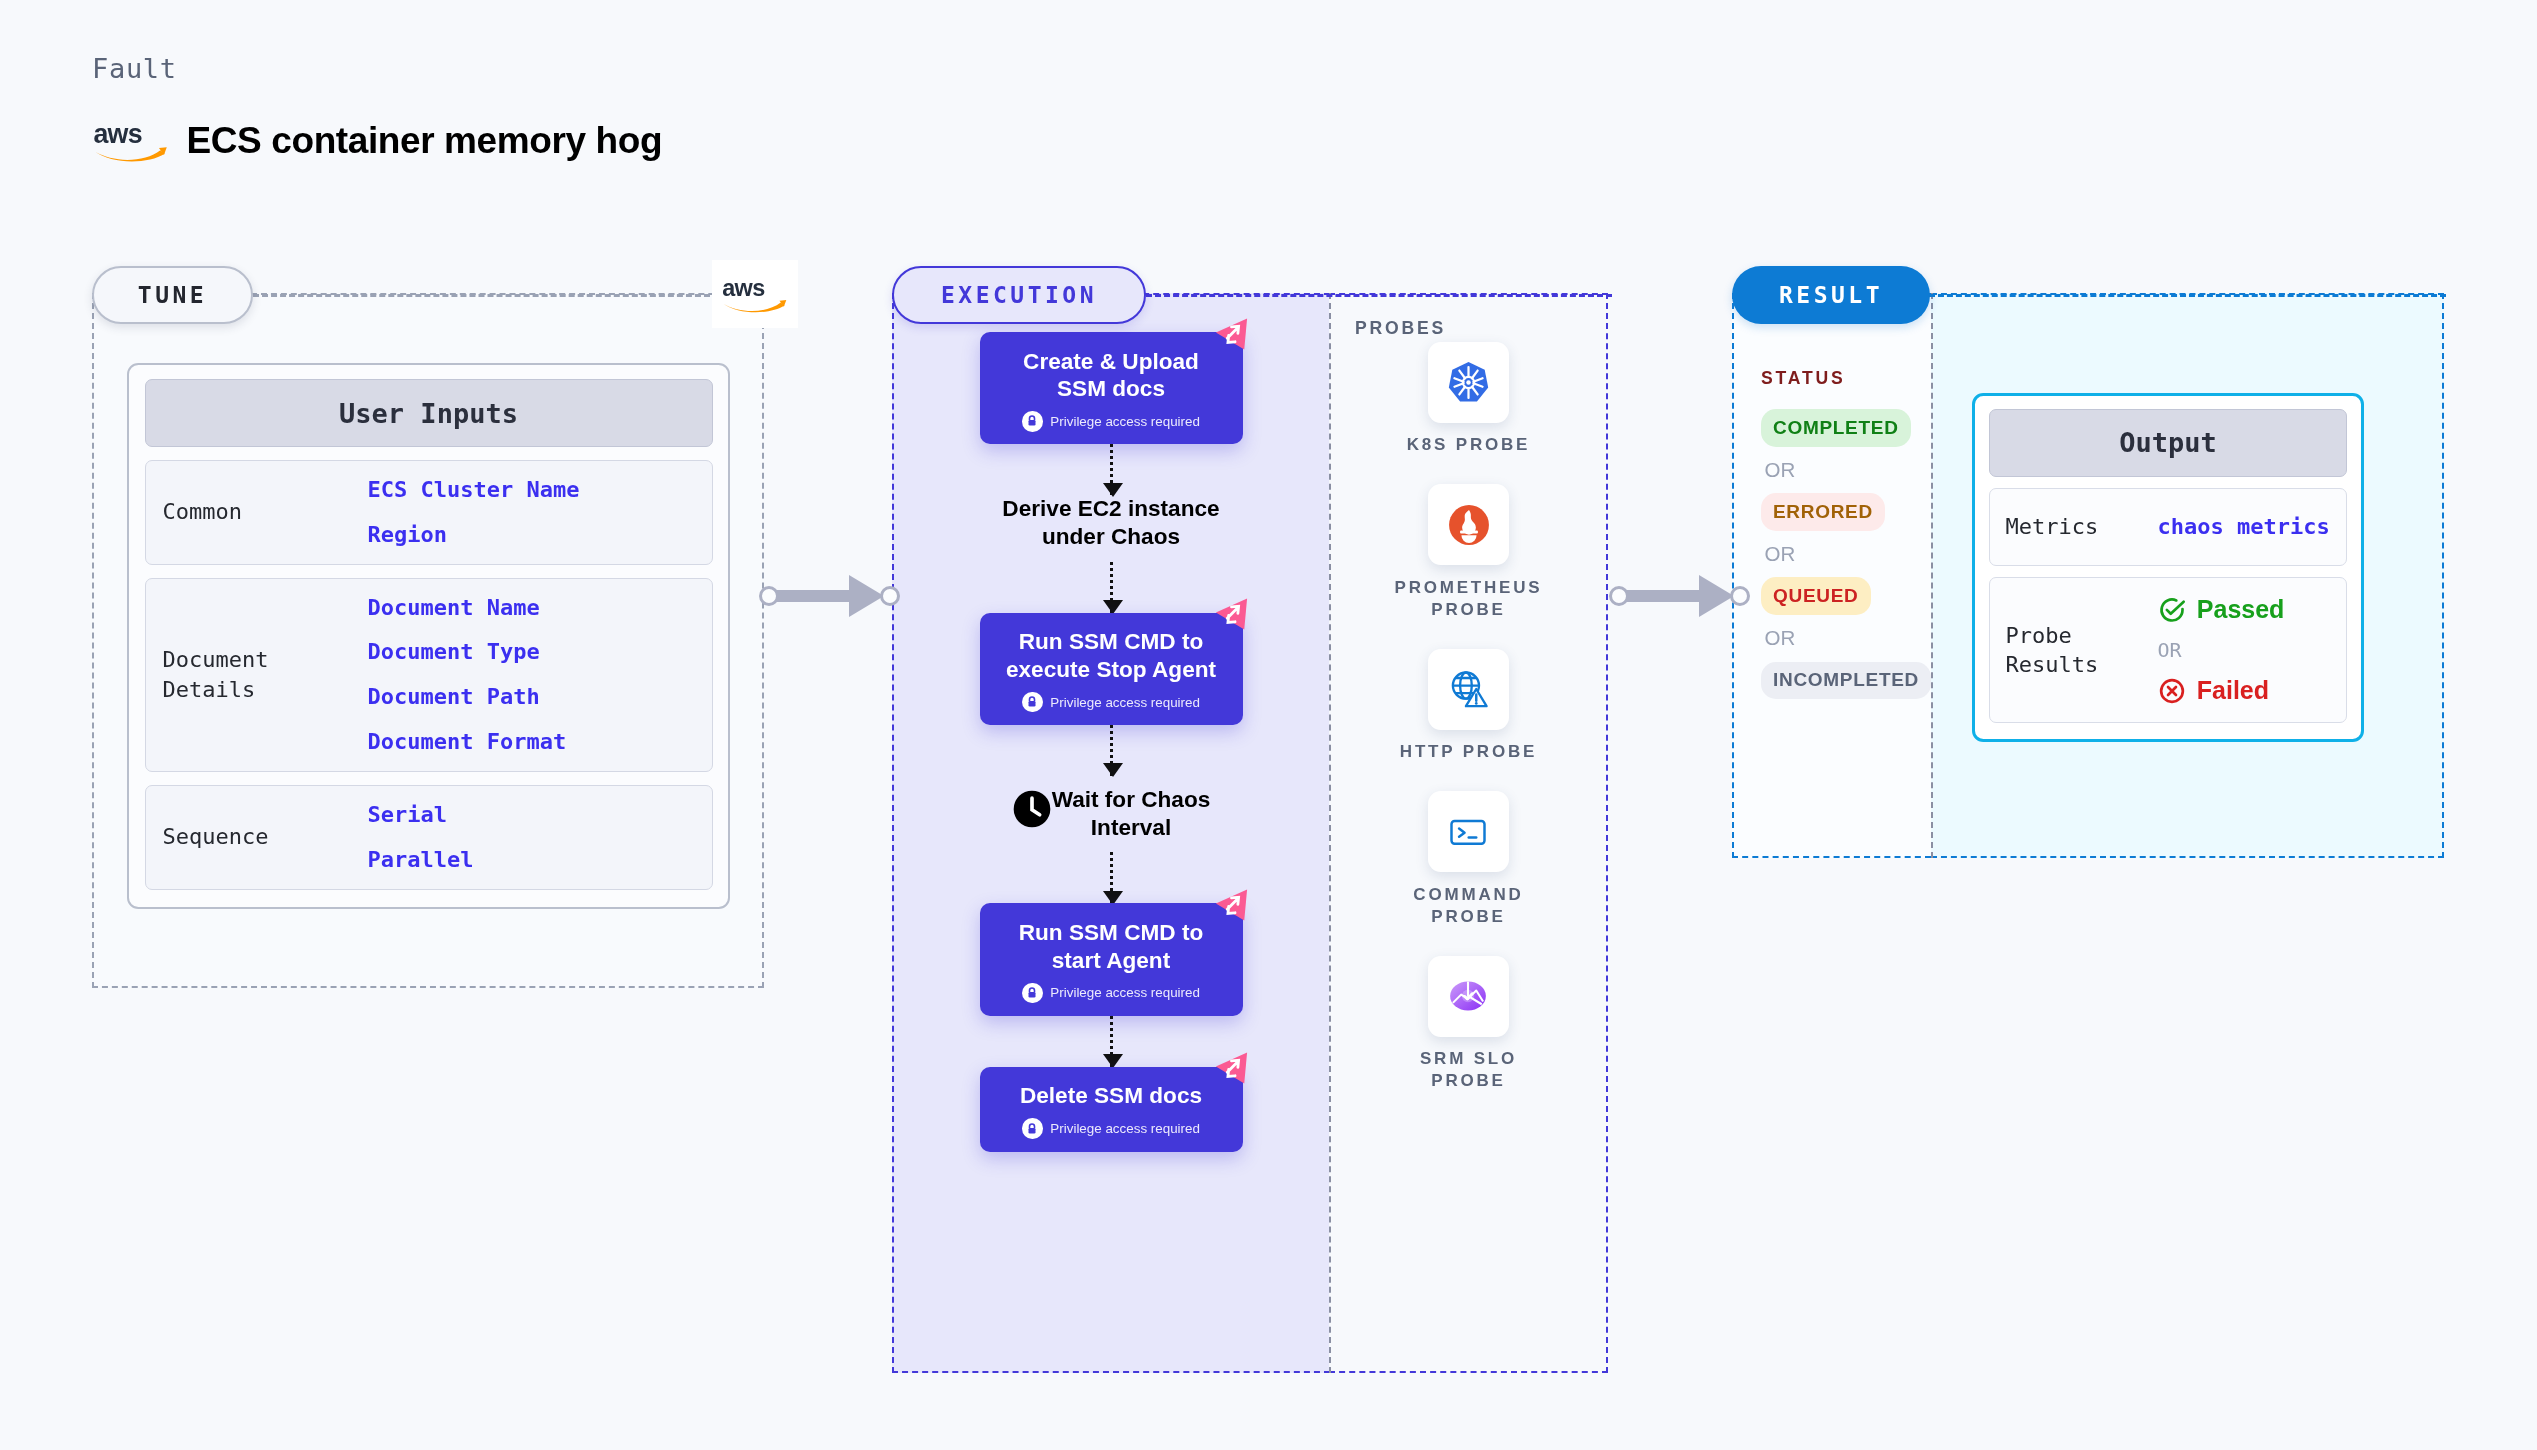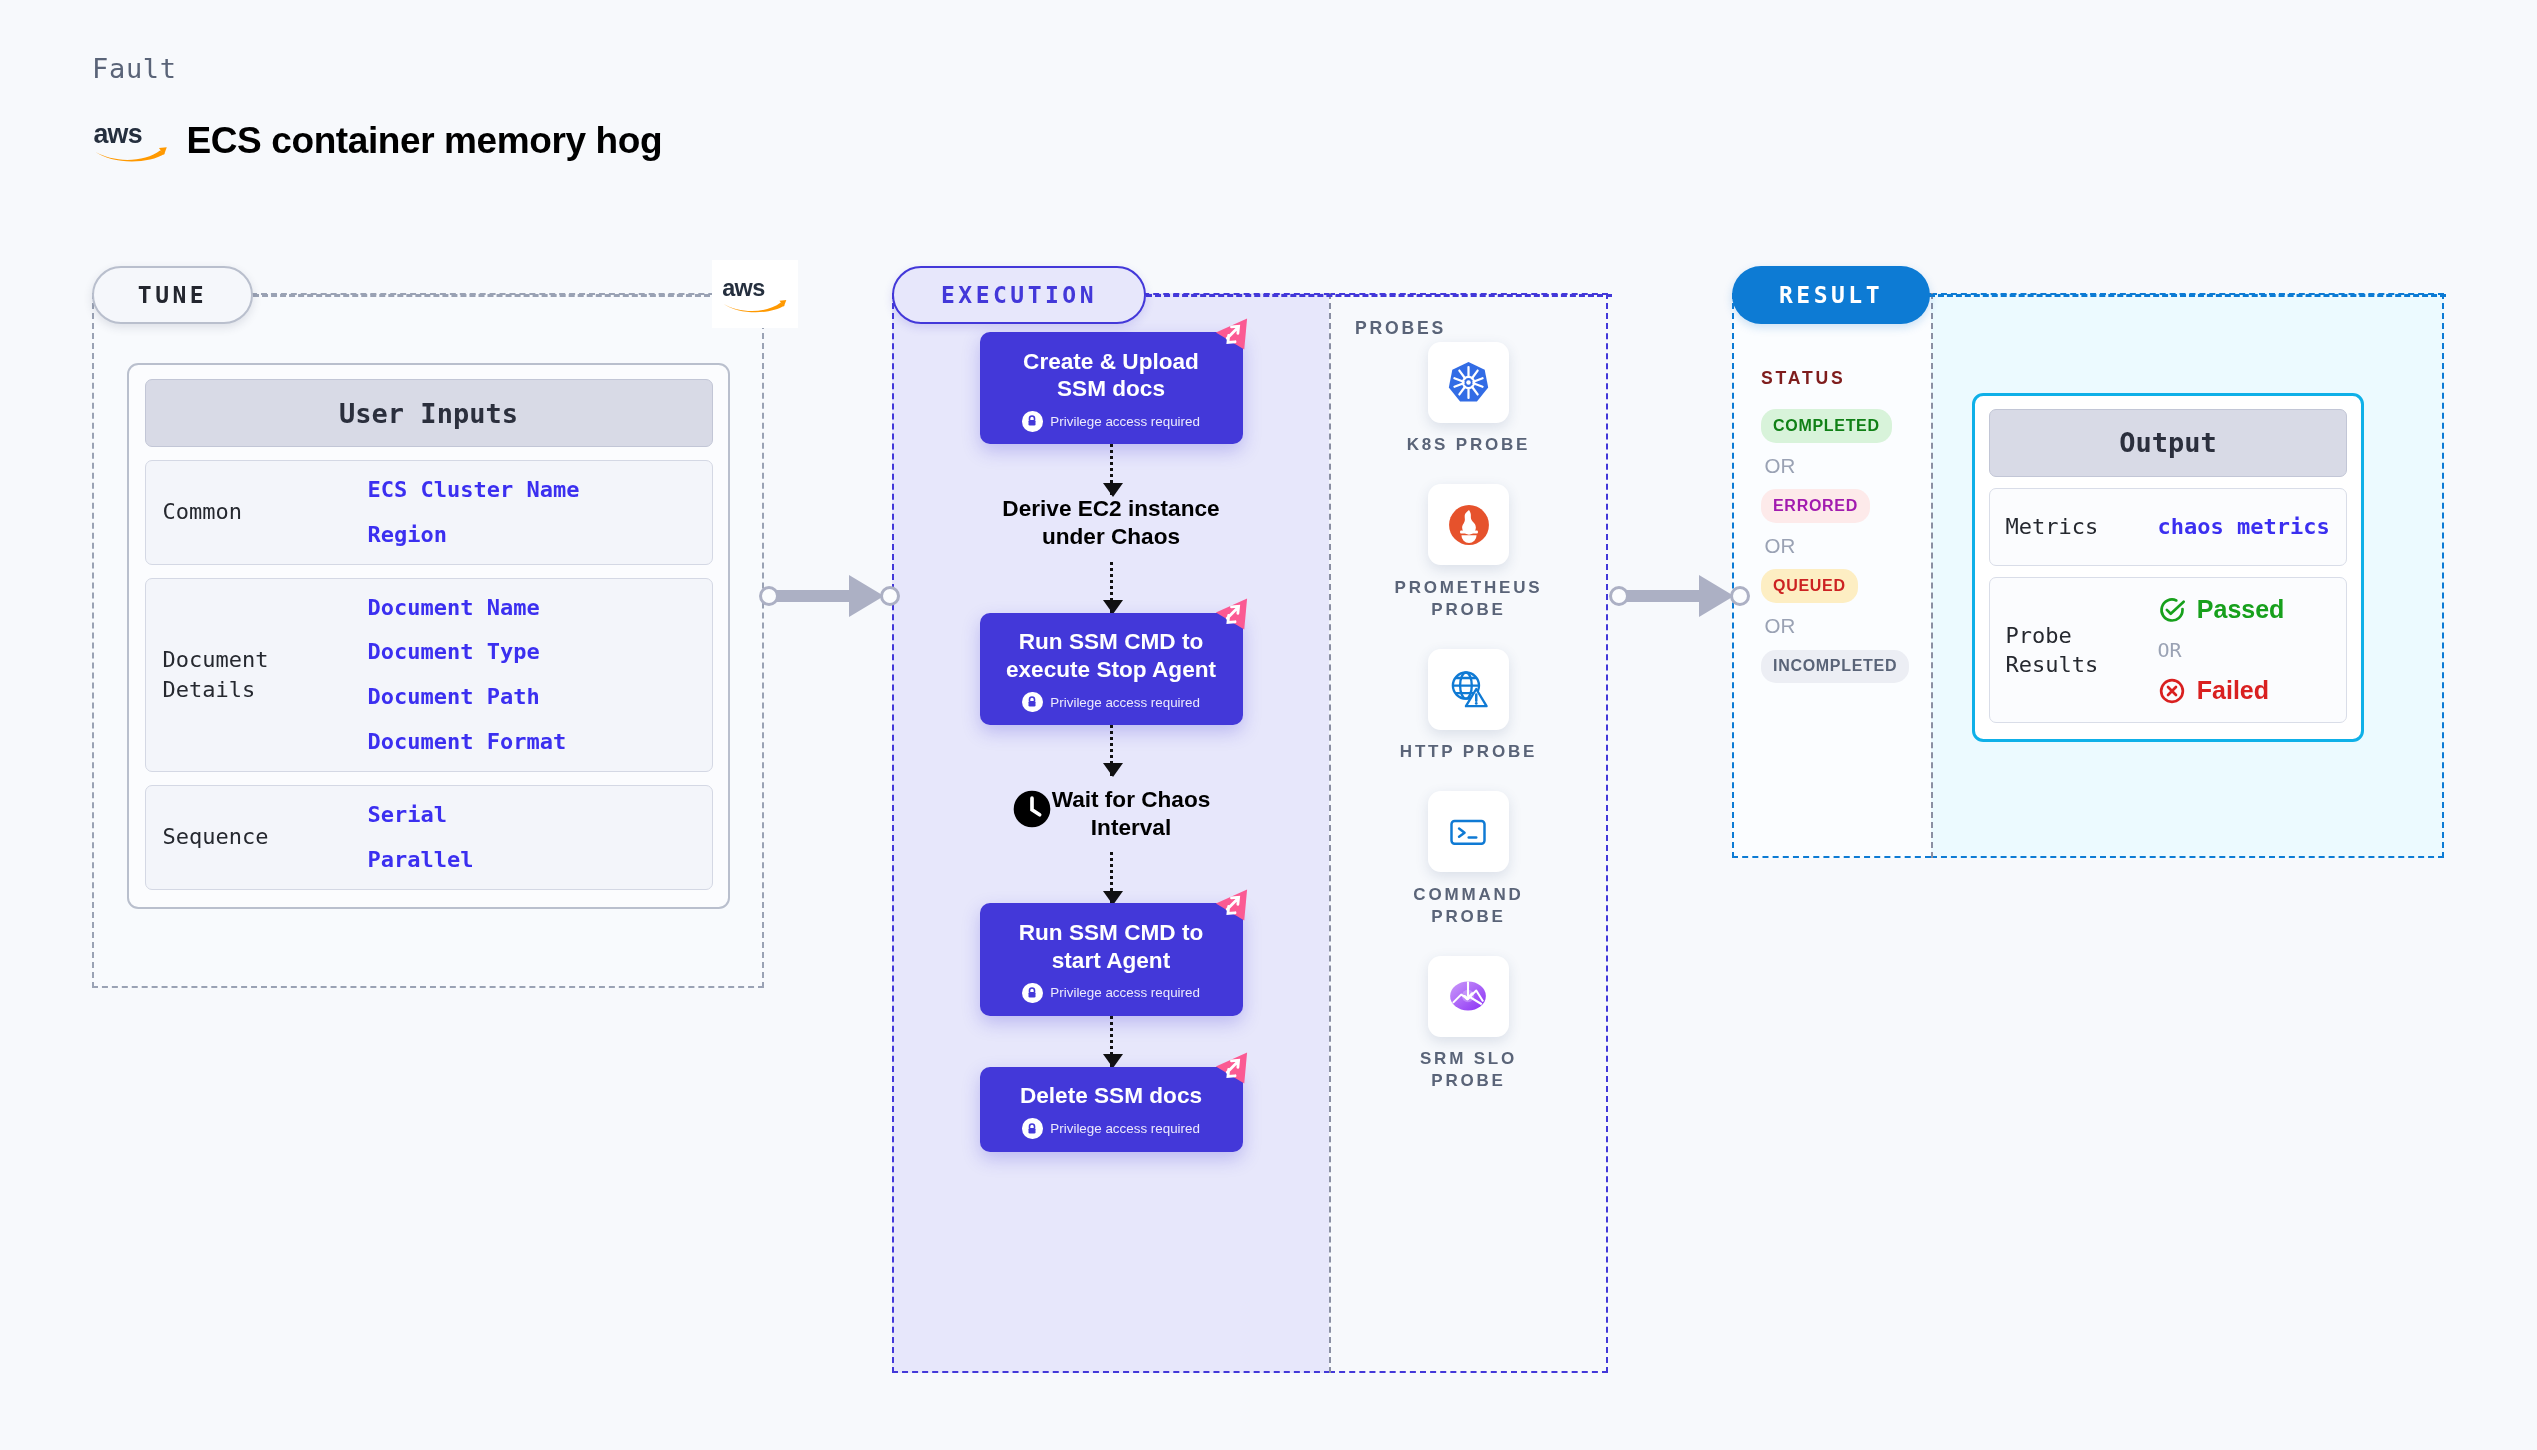--- a/index.html
+++ b/index.html
@@ -211,24 +211,24 @@
   .status-label {
     position: absolute; left: 1761px; top: 368px;
     font-size: 17.6px; font-weight: bold; color: #7f1d1d; letter-spacing: 2.8px;
   }
   .status-col {
     position: absolute; left: 1761px; top: 409px; width: 155px;
     display: flex; flex-direction: column; align-items: flex-start; gap: 11.3px;
   }
   .badge {
     border-radius: 15px; padding: 7.8px 12px;
-    font-size: 16px; font-weight: bold; letter-spacing: 0.7px;
+    font-size: 19px; font-weight: bold; letter-spacing: 0.7px;
   }
   .b-completed   { background: #d8f3da; color: #108016; }
-  .b-errored     { background: #fdeaea; color: #a21caf; }
+  .b-errored     { background: #fdeaea; color: #a16207; }
   .b-queued      { background: #fdeec3; color: #cc2222; }
   .b-incompleted { background: #eceef4; color: #5a6478; }
   .or-text { font-size: 20.5px; color: #9aa2b4; padding-left: 3.5px; }
 
   
   .out-card {
     position: absolute; left: 1972px; top: 393px; width: 392px;
     background: #fff; border: 3.5px solid #0fb0e8; border-radius: 11.3px;
     padding: 12.7px 14px 15.5px;
   }

